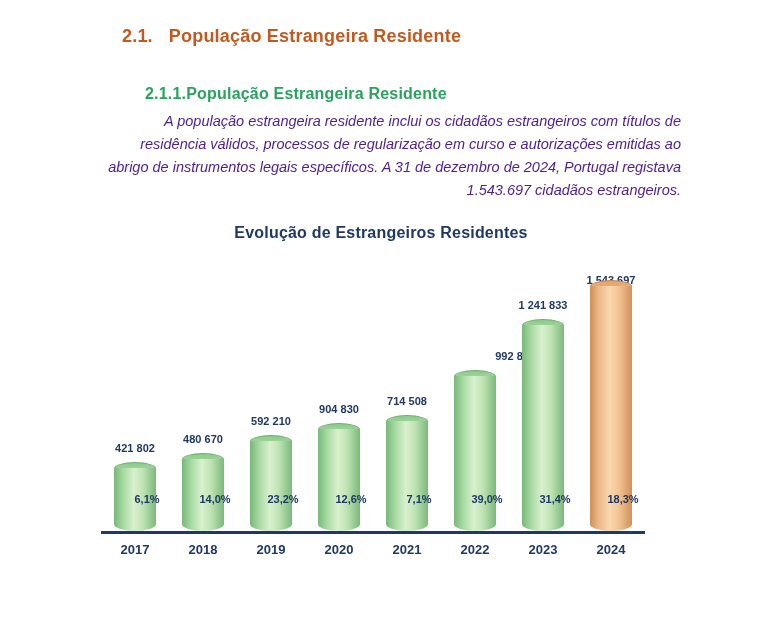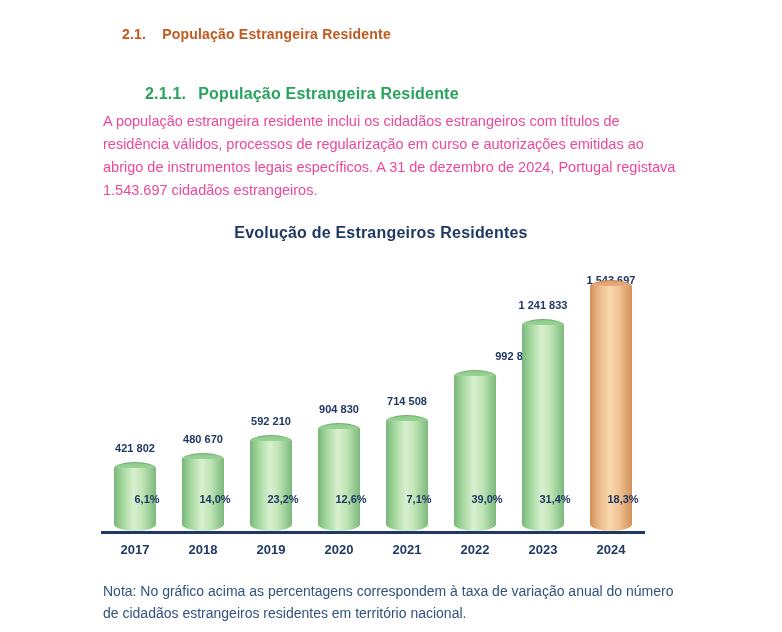--- a/index.html
+++ b/index.html
@@ -7,35 +7,36 @@
   .page {
     position: relative;
     width: 782px;
     height: 632px;
     background: #ffffff;
     overflow: hidden;
   }
   
   .h1 {
     position: absolute; left: 122px; top: 26px;
-    font-size: 14px; font-weight: bold; color: #c2591f;
+    font-size: 18px; font-weight: bold; color: #c2591f;
     letter-spacing: 0.2px; white-space: nowrap;
   }
   .h1 .num { margin-right: 16px; }
   .h2 {
     position: absolute; left: 145px; top: 85px;
     font-size: 16px; font-weight: bold; color: #27a35c;
     letter-spacing: 0.2px; white-space: nowrap;
   }
-  .h2 .num { margin-right: 12px; }
+  .h2 .num { }
   
   .para {
     position: absolute; left: 103px; top: 110px; width: 578px;
-    font-size: 14.5px; line-height: 23px; color: #ec4899;
-    text-align: left;
+    font-size: 14.5px; line-height: 23px; color: #4c1d95;
+    text-align: right;
+    font-style: italic;
   }
   
   .chart-title {
     position: absolute; left: 101px; top: 224px; width: 560px;
     text-align: center; font-size: 16px; font-weight: bold; color: #1f3864;
     letter-spacing: 0.2px;
   }
   .plot-area {
     position: absolute; left: 101px; top: 260px; width: 544px; height: 271px;
     border-bottom: 3px solid #1f3864;
@@ -171,15 +172,14 @@
     <div class="bar-value" style="bottom: 245px;">1 543 697</div>
     <div class="cyl" style="height: 251px;">
       <div class="cyl-top"></div>
       <div class="cyl-body"></div>
     </div>
     <div class="bar-pct">18,3%</div>
     <div class="bar-year">2024</div>
   </div>
     </div>
 
-  <div class="note">Nota: No gráfico acima as percentagens correspondem à taxa de variação anual do número de cidadãos estrangeiros residentes em território nacional.</div>
 
 </div>
 
 </body></html>

